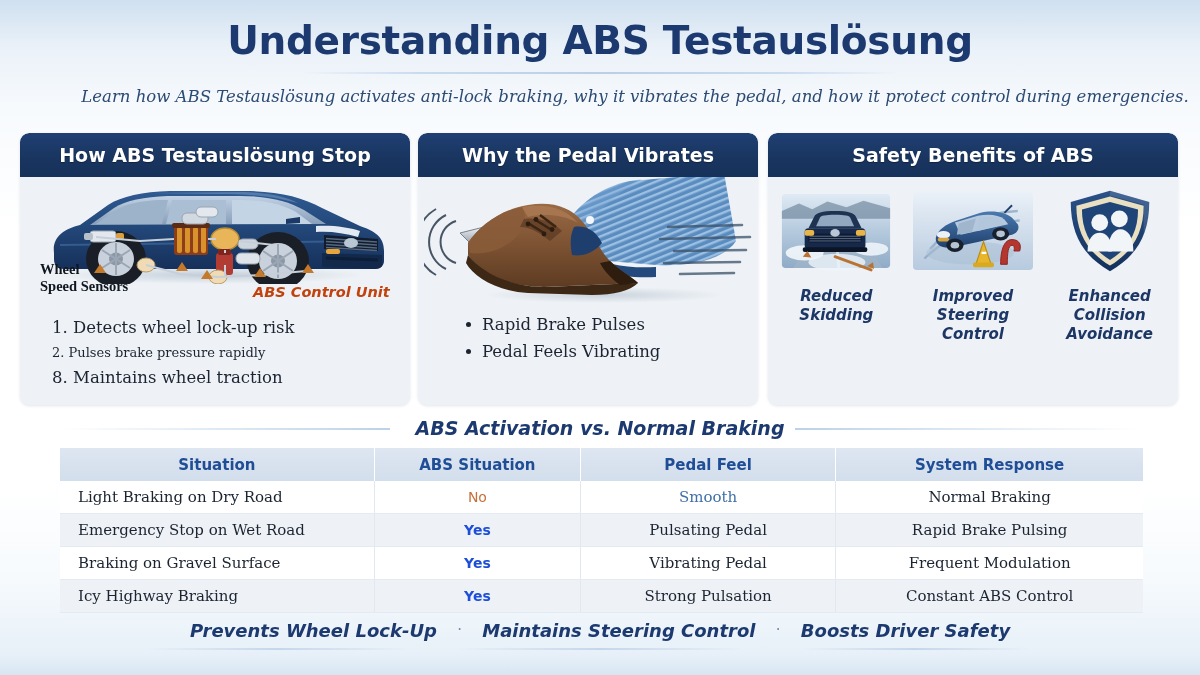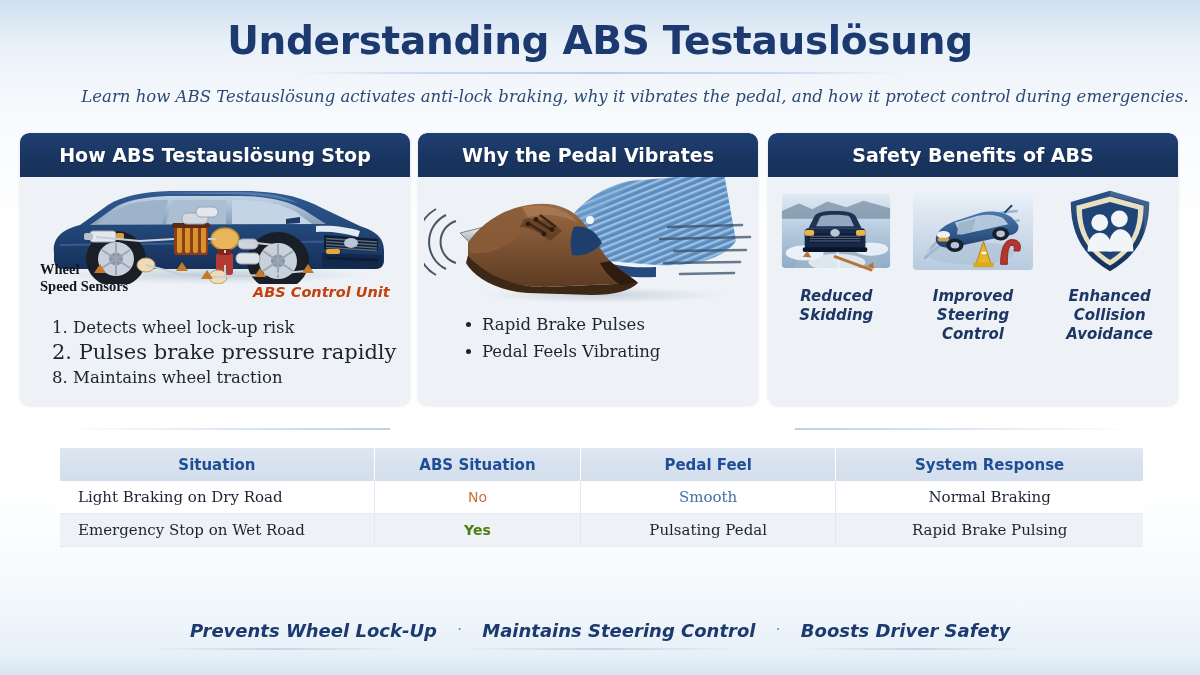--- a/index.html
+++ b/index.html
@@ -97,21 +97,21 @@
   table.cmp td{
     height:30px;font-size:15px;color:#1b2430;text-align:center;
     border-right:1px solid #e2e8ef;border-bottom:1px solid #e4eaf1;
     font-family:"DejaVu Serif", serif;
   }
   table.cmp td:last-child{border-right:none;}
   table.cmp td.situation{text-align:left;padding-left:18px;}
   table.cmp tr.odd td{background:#ffffff;}
   table.cmp tr.even td{background:#eef2f7;}
   .act-no{color:#c8703a;font-family:"DejaVu Sans", sans-serif;font-size:14px;}
-  .act-yes{color:#4d7c0f;font-weight:bold;font-family:"DejaVu Sans", sans-serif;font-size:14px;}
+  .act-yes{color:#1d4ed8;font-weight:bold;font-family:"DejaVu Sans", sans-serif;font-size:14px;}
   .feel-smooth{color:#3f6fa8;}
   
   .footer{
     position:absolute;top:620px;left:0;width:1200px;text-align:center;
     font-size:18px;font-weight:bold;font-style:italic;color:#1c3a70;
     font-family:"DejaVu Sans", sans-serif;
   }
   .footer .dot{color:#6d8cb4;font-style:normal;font-weight:normal;
     margin:0 14px;font-size:15px;vertical-align:2px;}
   .foot-underline{
@@ -253,21 +253,21 @@
 
     </div>
     <div style="position:absolute;left:20px;top:128px;width:150px;font-size:14.5px;font-weight:bold;color:#10161f;line-height:17px;font-family:Liberation Serif, serif;">
       <div>Wheel</div>
       <div>Speed Sensors</div>
     </div>
     <div style="position:absolute;left:233px;top:151px;font-size:14.5px;font-weight:bold;color:#c2410c;font-family:'DejaVu Sans',sans-serif;white-space:nowrap;font-style:italic;">ABS Control Unit</div>
 
     <ul style="position:absolute;left:28px;top:178px;margin:4px;padding:0;list-style:none;">
       <li style="font-size:16.5px;color:#1b2430;line-height:25px;font-family:'DejaVu Serif',serif;">1. Detects wheel lock-up risk</li>
-      <li style="font-size:21px;color:#1b2430;line-height:25px;font-family:'DejaVu Serif',serif;">2. Pulses brake pressure rapidly</li>
+      <li style="font-size:13px;color:#1b2430;line-height:25px;font-family:'DejaVu Serif',serif;">2. Pulses brake pressure rapidly</li>
       <li style="font-size:16.5px;color:#1b2430;line-height:25px;font-family:'DejaVu Serif',serif;">8. Maintains wheel traction</li>
     </ul>
   </div>
 
   <div class="card card-2">
     <div class="card-head">Why the Pedal Vibrates</div>
     <div class="card-body">
       <div class="pedal-wrap">
         <svg viewBox="0 0 330 128" width="330" height="128">
           <defs>
@@ -483,20 +483,21 @@
             <div>Enhanced</div>
             <div>Collision</div>
             <div>Avoidance</div>
           </div>
         </div>
 
       </div>
     </div>
   </div>
 
+  <div class="tbl-title">ABS Activation vs. Normal Braking</div>
   <div class="tbl-rule-l"></div>
   <div class="tbl-rule-r"></div>
 
   <table class="cmp">
     <thead>
       <tr>
         <th style="width:315px;">Situation</th>
         <th style="width:205px;">ABS Situation</th>
         <th style="width:255px;">Pedal Feel</th>
         <th style="width:308px;">System Response</th>
@@ -508,20 +509,32 @@
         <td><span class="act-no">No</span></td>
         <td><span class="feel-smooth">Smooth</span></td>
         <td>Normal Braking</td>
       </tr>
       <tr class="even">
         <td class="situation">Emergency Stop on Wet Road</td>
         <td><span class="act-yes">Yes</span></td>
         <td>Pulsating Pedal</td>
         <td>Rapid Brake Pulsing</td>
       </tr>
+      <tr class="odd">
+        <td class="situation">Braking on Gravel Surface</td>
+        <td><span class="act-yes">Yes</span></td>
+        <td>Vibrating Pedal</td>
+        <td>Frequent Modulation</td>
+      </tr>
+      <tr class="even">
+        <td class="situation">Icy Highway Braking</td>
+        <td><span class="act-yes">Yes</span></td>
+        <td>Strong Pulsation</td>
+        <td>Constant ABS Control</td>
+      </tr>
     </tbody>
   </table>
 
   <div class="footer">
     <span>Prevents Wheel Lock-Up</span>
     <span class="dot">·</span>
     <span>Maintains Steering Control</span>
     <span class="dot">·</span>
     <span>Boosts Driver Safety</span>
   </div>

